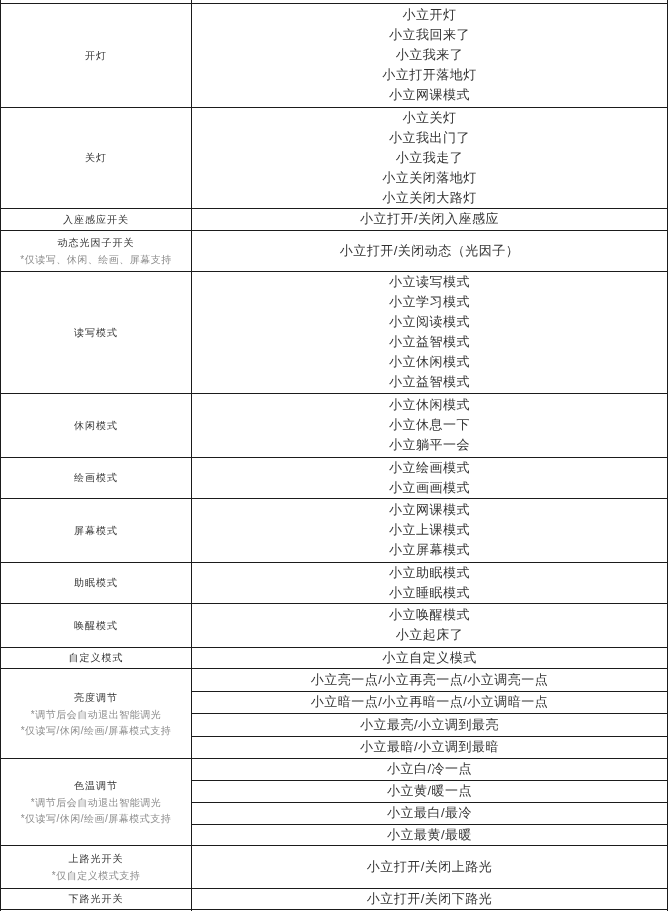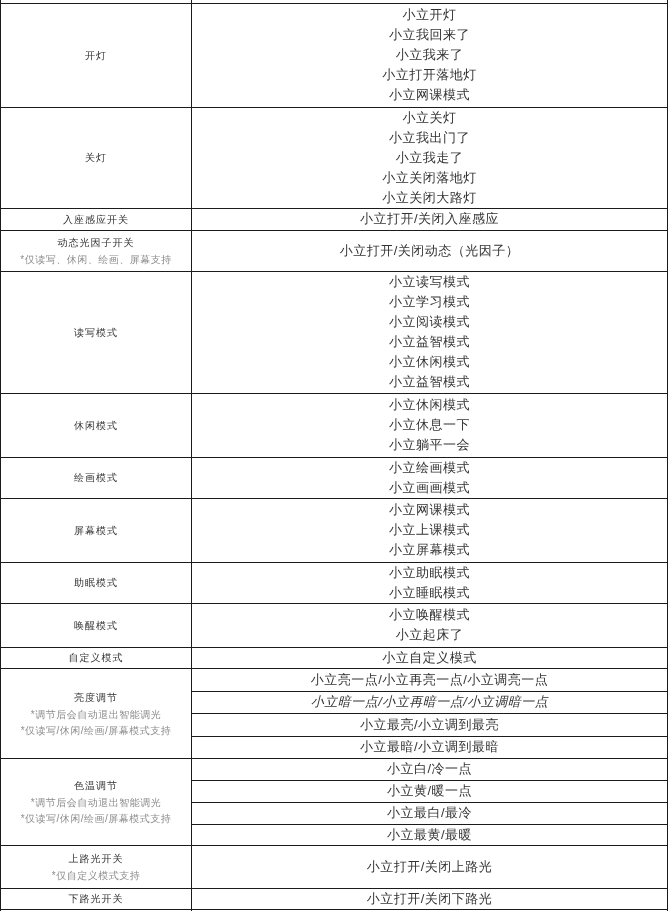--- a/index.html
+++ b/index.html
@@ -176,21 +176,21 @@
           <td class="cell-left" rowspan="4">
             <div class="fn-label">亮度调节</div>
             <div class="fn-note">*调节后会自动退出智能调光</div>
             <div class="fn-note">*仅读写/休闲/绘画/屏幕模式支持</div>
           </td>
           <td class="cell-right" style="height: 23px;">
             <div class="cmd">小立亮一点/小立再亮一点/小立调亮一点</div>
           </td>
         </tr>
         <tr class="row">
-          <td class="cell-right" style="height: 22px; font-style: italic;">
+          <td class="cell-right" style="height: 22px;">
             <div class="cmd">小立暗一点/小立再暗一点/小立调暗一点</div>
           </td>
         </tr>
         <tr class="row">
           <td class="cell-right" style="height: 23px;">
             <div class="cmd">小立最亮/小立调到最亮</div>
           </td>
         </tr>
         <tr class="row">
           <td class="cell-right" style="height: 22px;">

